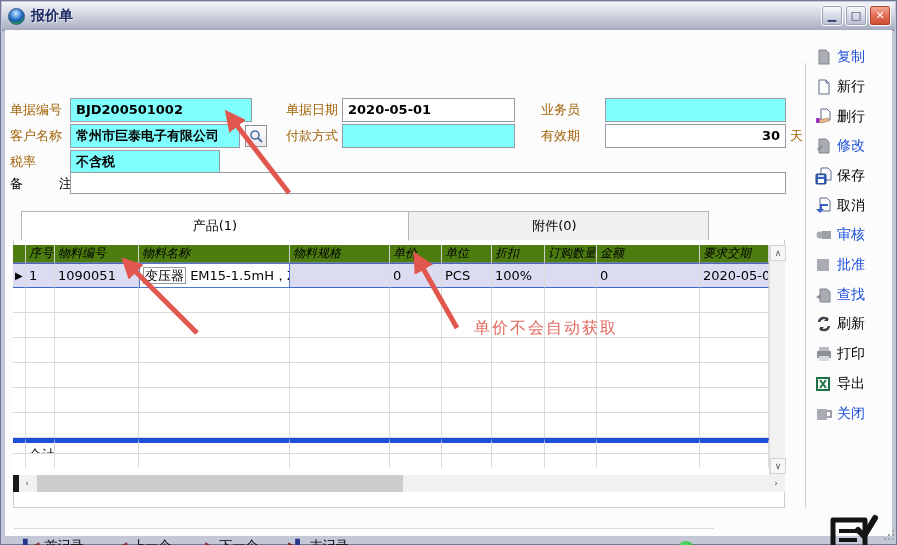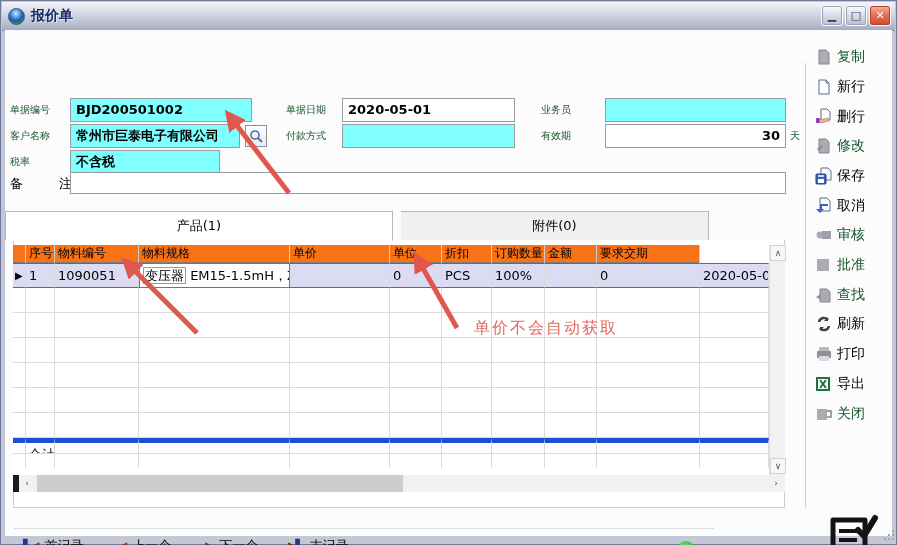--- a/index.html
+++ b/index.html
@@ -16,58 +16,58 @@
   .winbtns{position:absolute;right:4px;top:3px;display:flex;gap:2px;}
   .wbtn{width:22px;height:21px;border:1px solid #fdfdfd;border-radius:3px;box-sizing:border-box;
     background:linear-gradient(#fdfdfe,#d9dce8 50%,#b9bece);display:flex;align-items:center;justify-content:center;
     font-size:11px;color:#273461;font-weight:bold;box-shadow:inset 0 0 0 1px #9aa0b6;}
   .wbtn.close{background:linear-gradient(#f4b3a0,#e4735a 45%,#cc4a31);color:#fff;box-shadow:inset 0 0 0 1px #b0402c;}
   
   .content{position:absolute;left:4px;top:29px;right:4px;bottom:8px;background:#fcfcfc;}
   .vsep{position:absolute;left:800px;top:33px;height:445px;width:1px;background:#cfcfcf;}
   .hsep{position:absolute;left:9px;top:498px;width:700px;height:1px;background:#dcdcdc;}
   
-  .lbl{position:absolute;font-size:10px;line-height:24px;color:#14532d;white-space:nowrap;}
+  .lbl{position:absolute;font-size:13px;line-height:24px;color:#a16207;white-space:nowrap;}
   .fld{position:absolute;height:24px;border:1px solid #999aa2;background:#fff;box-sizing:border-box;
     font-size:13px;line-height:22px;padding:0 5px;white-space:nowrap;overflow:hidden;font-weight:bold;}
   .cyan{background:#80ffff;}
   .fld.num{text-align:right;}
   .searchbtn{position:absolute;width:22px;height:22px;border:1px solid #8f9099;background:linear-gradient(#ffffff,#e8e8ee);
     display:flex;align-items:center;justify-content:center;box-sizing:border-box;}
   .remark-label{position:absolute;width:62px;display:flex;justify-content:space-between;font-size:13px;line-height:22px;}
   
   .tab{position:absolute;top:181px;height:30px;box-sizing:border-box;border:1px solid #b6b6b6;
     display:flex;align-items:center;justify-content:center;font-size:13px;}
   .tab.active{background:#fff;border-bottom:1px solid #fff;z-index:2;}
   .tab.inactive{background:#f0f0f0;border-left:none;}
   .panel{position:absolute;left:8px;top:210px;width:772px;height:268px;background:#fff;border:1px solid #cdcdcd;border-top:none;box-sizing:border-box;}
   
   .grid{position:absolute;left:8px;top:215px;width:756px;height:230px;overflow:hidden;background:#fff;}
   .grow{display:grid;grid-template-columns:13px 29px 84px 151px 100px 52px 50px 53px 52px 103px 69px;}
   .hc{height:18px;box-sizing:border-box;border-right:1px solid #cfcfcf;border-bottom:1px solid #7f7f7f;
-    font-size:12px;line-height:17px;padding:0 3px;white-space:nowrap;overflow:hidden;background:#f97316;}
+    font-size:12px;line-height:17px;padding:0 3px;white-space:nowrap;overflow:hidden;background:#4d7c0f;font-style:italic;}
   .gc{height:25px;box-sizing:border-box;border-right:1px solid #dadada;border-bottom:1px solid #dadada;
     font-size:13px;line-height:23px;padding:0 3px;white-space:nowrap;overflow:hidden;}
   .selrow .gc{background:#dbdbf2;border-top:1px solid #3f6ac6;border-bottom:1px solid #3f6ac6;}
   .selrow .gc.ind{color:#000;font-size:10px;padding-left:2px;}
   .selrow .gc.editor{background:#fff;border:1px solid #4a7ad0;}
   .tok{border:1px solid #9a9a9a;padding:0 1px;}
   .totrow .gc{border-top:5px solid #1d4ed8;height:16px;}
   .partrow .gc{height:14px;border-bottom:none;}
   
   .vscroll{position:absolute;left:764px;top:215px;width:16px;height:230px;background:#f1f1f1;border-left:1px solid #e0e0e0;box-sizing:border-box;}
   .sbtn{position:absolute;width:16px;height:16px;background:#f7f7f7;border:1px solid #d4d4d4;box-sizing:border-box;
     display:flex;align-items:center;justify-content:center;font-size:9px;color:#555;}
   .hscroll{position:absolute;left:8px;top:445px;width:772px;height:17px;background:#f1f1f1;}
   .hthumb{position:absolute;left:24px;top:0;width:366px;height:17px;background:#cdcdcd;}
   .blackbox{position:absolute;left:0;top:0;width:6px;height:17px;background:#1a1a1a;}
   
   .sbar-btn{position:absolute;left:814px;width:80px;height:24px;display:flex;align-items:center;cursor:pointer;}
   .sbar-btn .txt{font-size:14px;margin-left:4px;color:#000;}
-  .sbar-btn.disabled .txt{color:#14532d;}
+  .sbar-btn.disabled .txt{color:#1d4ed8;}
   .icon16{width:18px;height:18px;flex:0 0 18px;}
   
   .navbtn{position:absolute;top:506px;height:20px;display:flex;align-items:center;font-size:13px;cursor:pointer;}
   .navico{font-size:12px;letter-spacing:-2px;margin-right:7px;}
   .bar{color:#24368a;} .tri{color:#7b2c2c;}
   
   .green-ico{position:absolute;left:672px;top:511px;width:18px;height:18px;border-radius:50%;
     background:radial-gradient(circle at 40% 35%,#6fe37f,#2bbf3e 60%,#149a2b);display:flex;align-items:center;justify-content:center;}
   .green-ico .g{width:0;height:0;border-left:4px solid transparent;border-right:4px solid transparent;border-bottom:7px solid #fff;transform:rotate(-35deg);}
   .grip{position:absolute;right:2px;bottom:2px;width:12px;height:12px;
@@ -119,29 +119,30 @@
 
     <div class="lbl" style="left:5px;top:120px">税率</div>
     <div class="fld cyan" style="left:65px;top:120px;width:150px">不含税</div>
 
     <div class="remark-label" style="left:5px;top:143px">
       <span>备</span>
       <span>注</span>
     </div>
     <div class="fld" style="left:65px;top:142px;width:716px;height:22px"></div>
 
-    <div class="tab active" style="left:0;width:388px">产品(1)</div>
+    <div class="tab active" style="left:16px;width:388px">产品(1)</div>
     <div class="tab inactive" style="left:396px;width:308px">附件(0)</div>
     <div class="panel"></div>
 
     <div class="grid">
       <div class="grow">
         <div class="hc"></div>
         <div class="hc">序号</div>
         <div class="hc">物料编号</div>
+        <div class="hc">物料名称</div>
         <div class="hc">物料规格</div>
         <div class="hc">单价</div>
         <div class="hc">单位</div>
         <div class="hc">折扣</div>
         <div class="hc">订购数量</div>
         <div class="hc">金额</div>
         <div class="hc">要求交期</div>
       </div>
       <div class="grow selrow">
         <div class="gc ind">▶</div>

